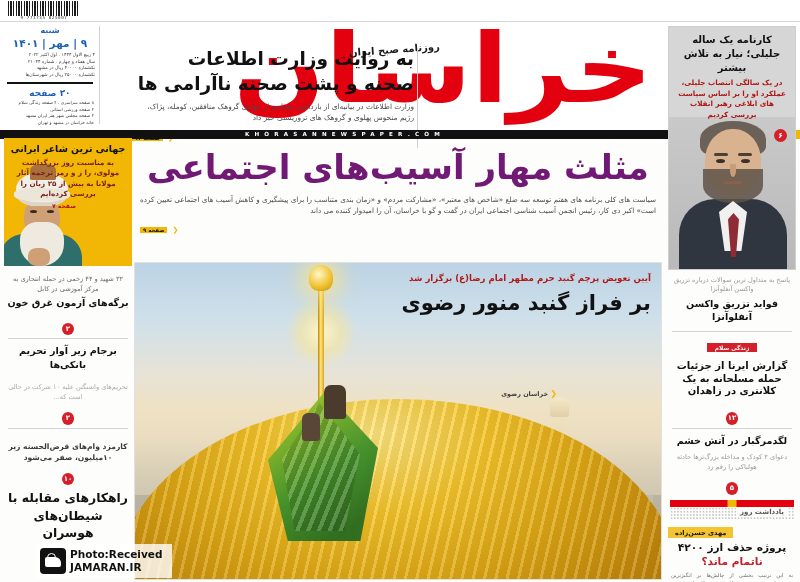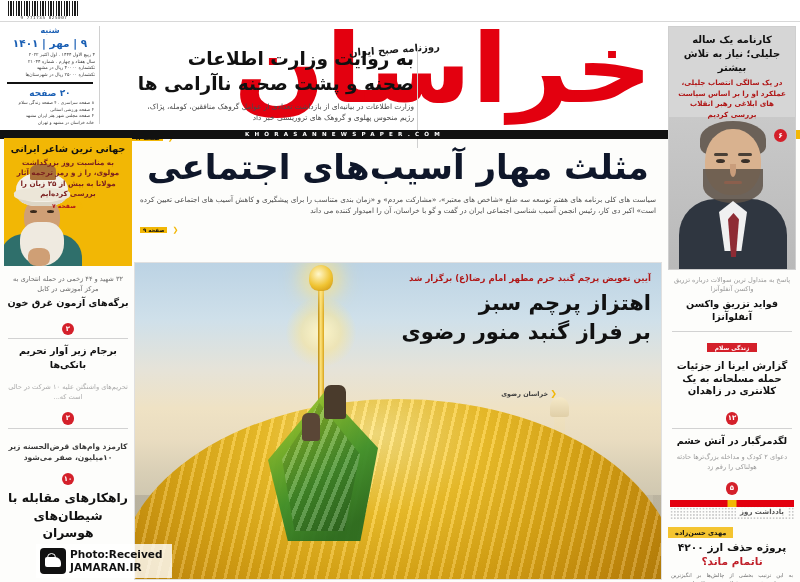--- a/index.html
+++ b/index.html
@@ -308,21 +308,21 @@
   .lc-h-big { font-size: 12.4px; font-weight: bold; color: #111; line-height: 17.5px; padding: 3px 2px; }
   .lc-hr { height: 1px; background: #d2d2d2; margin: 3px 4px; }
 
   
   .center-head {
     position: absolute; right: 138px; top: 138px;
     width: 528px; height: 110px;
     direction: rtl; text-align: left;
   }
   .center-h1 {
-    font-size: 34px; font-weight: bold; color: #0f172a;
+    font-size: 34px; font-weight: bold; color: #701a75;
     line-height: 46px; letter-spacing: -.5px; padding-top: 6px;
     text-align: center;
   }
   .center-sub {
     font-size: 7.2px; color: #4d4d4d; line-height: 11px;
     text-align: justify; padding: 4px 6px 0 6px;
   }
 
   
   .photo {
@@ -662,21 +662,20 @@
     <div class="glow"></div>
     <div class="pole"></div>
     <div class="finial"></div>
     <div class="flag-green"></div>
     <div class="flag-fold"></div>
     <div class="worker-a"></div>
     <div class="worker-b"></div>
 
     <div class="photo-kicker">آیین تعویض پرچم گنبد حرم مطهر امام رضا(ع) برگزار شد</div>
     <div class="photo-h">
-      <div>اهتزاز پرچم سبز</div>
       <div>بر فراز گنبد منور رضوی</div>
     </div>
     <div class="photo-credit">
       <span class="credit-chev">❮</span>
       <span>خراسان رضوی</span>
     </div>
   </div>
 
   <div class="watermark">
     <div class="wm-logo"></div>

